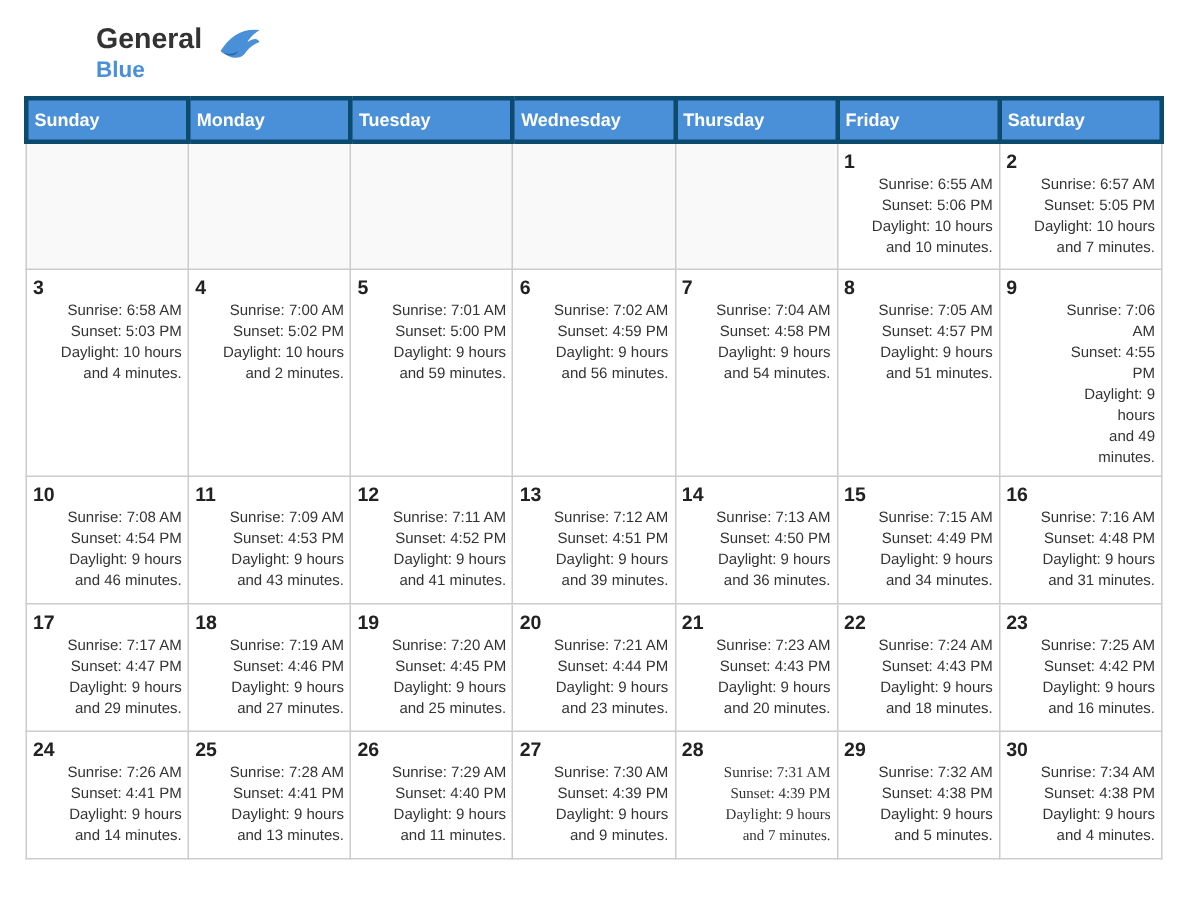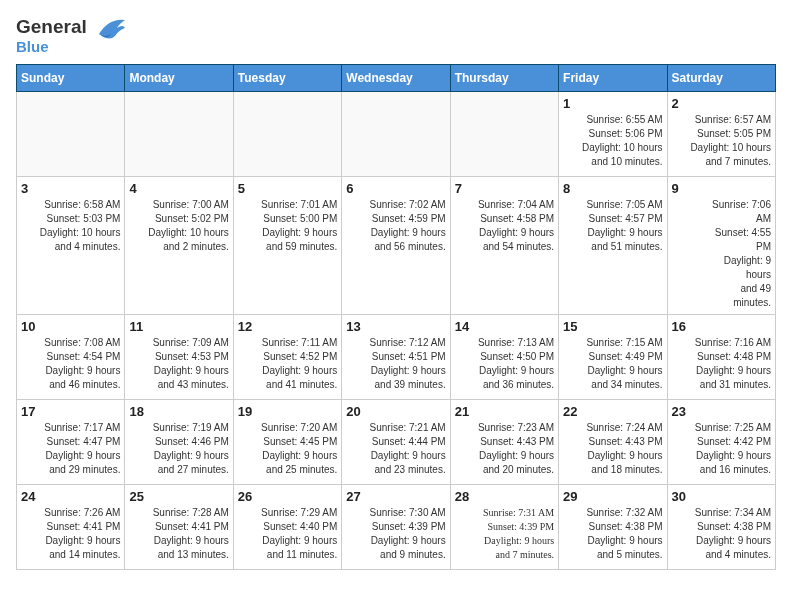--- a/index.html
+++ b/index.html
@@ -13,20 +13,21 @@
     .header {
       display: flex;
       justify-content: space-between;
       align-items: flex-start;
       margin-bottom: 8px;
     }
     .logo {
       display: flex;
       flex-direction: column;
       align-items: flex-end;
+      margin-left: 48px;
     }
     .title-section {
       text-align: right;
     }
     .month-title {
       font-size: 36px;
       font-weight: bold;
       color: #333;
     }
     .location {
@@ -38,21 +39,21 @@
       border-collapse: collapse;
       font-size: 11px;
     }
     .calendar th {
       background: #4a90d9;
       color: #fff;
       padding: 6px 4px;
       text-align: left;
       font-size: 12px;
       font-weight: bold;
-      border: 1px solid #0c4a6e;
+      border: 3px solid #0c4a6e;
     }
     .calendar td {
       border: 1px solid #ccc;
       vertical-align: top;
       padding: 4px;
       width: calc(100% / 7);
       height: 85px;
       background: #fff;
     }
     .calendar td.empty {

